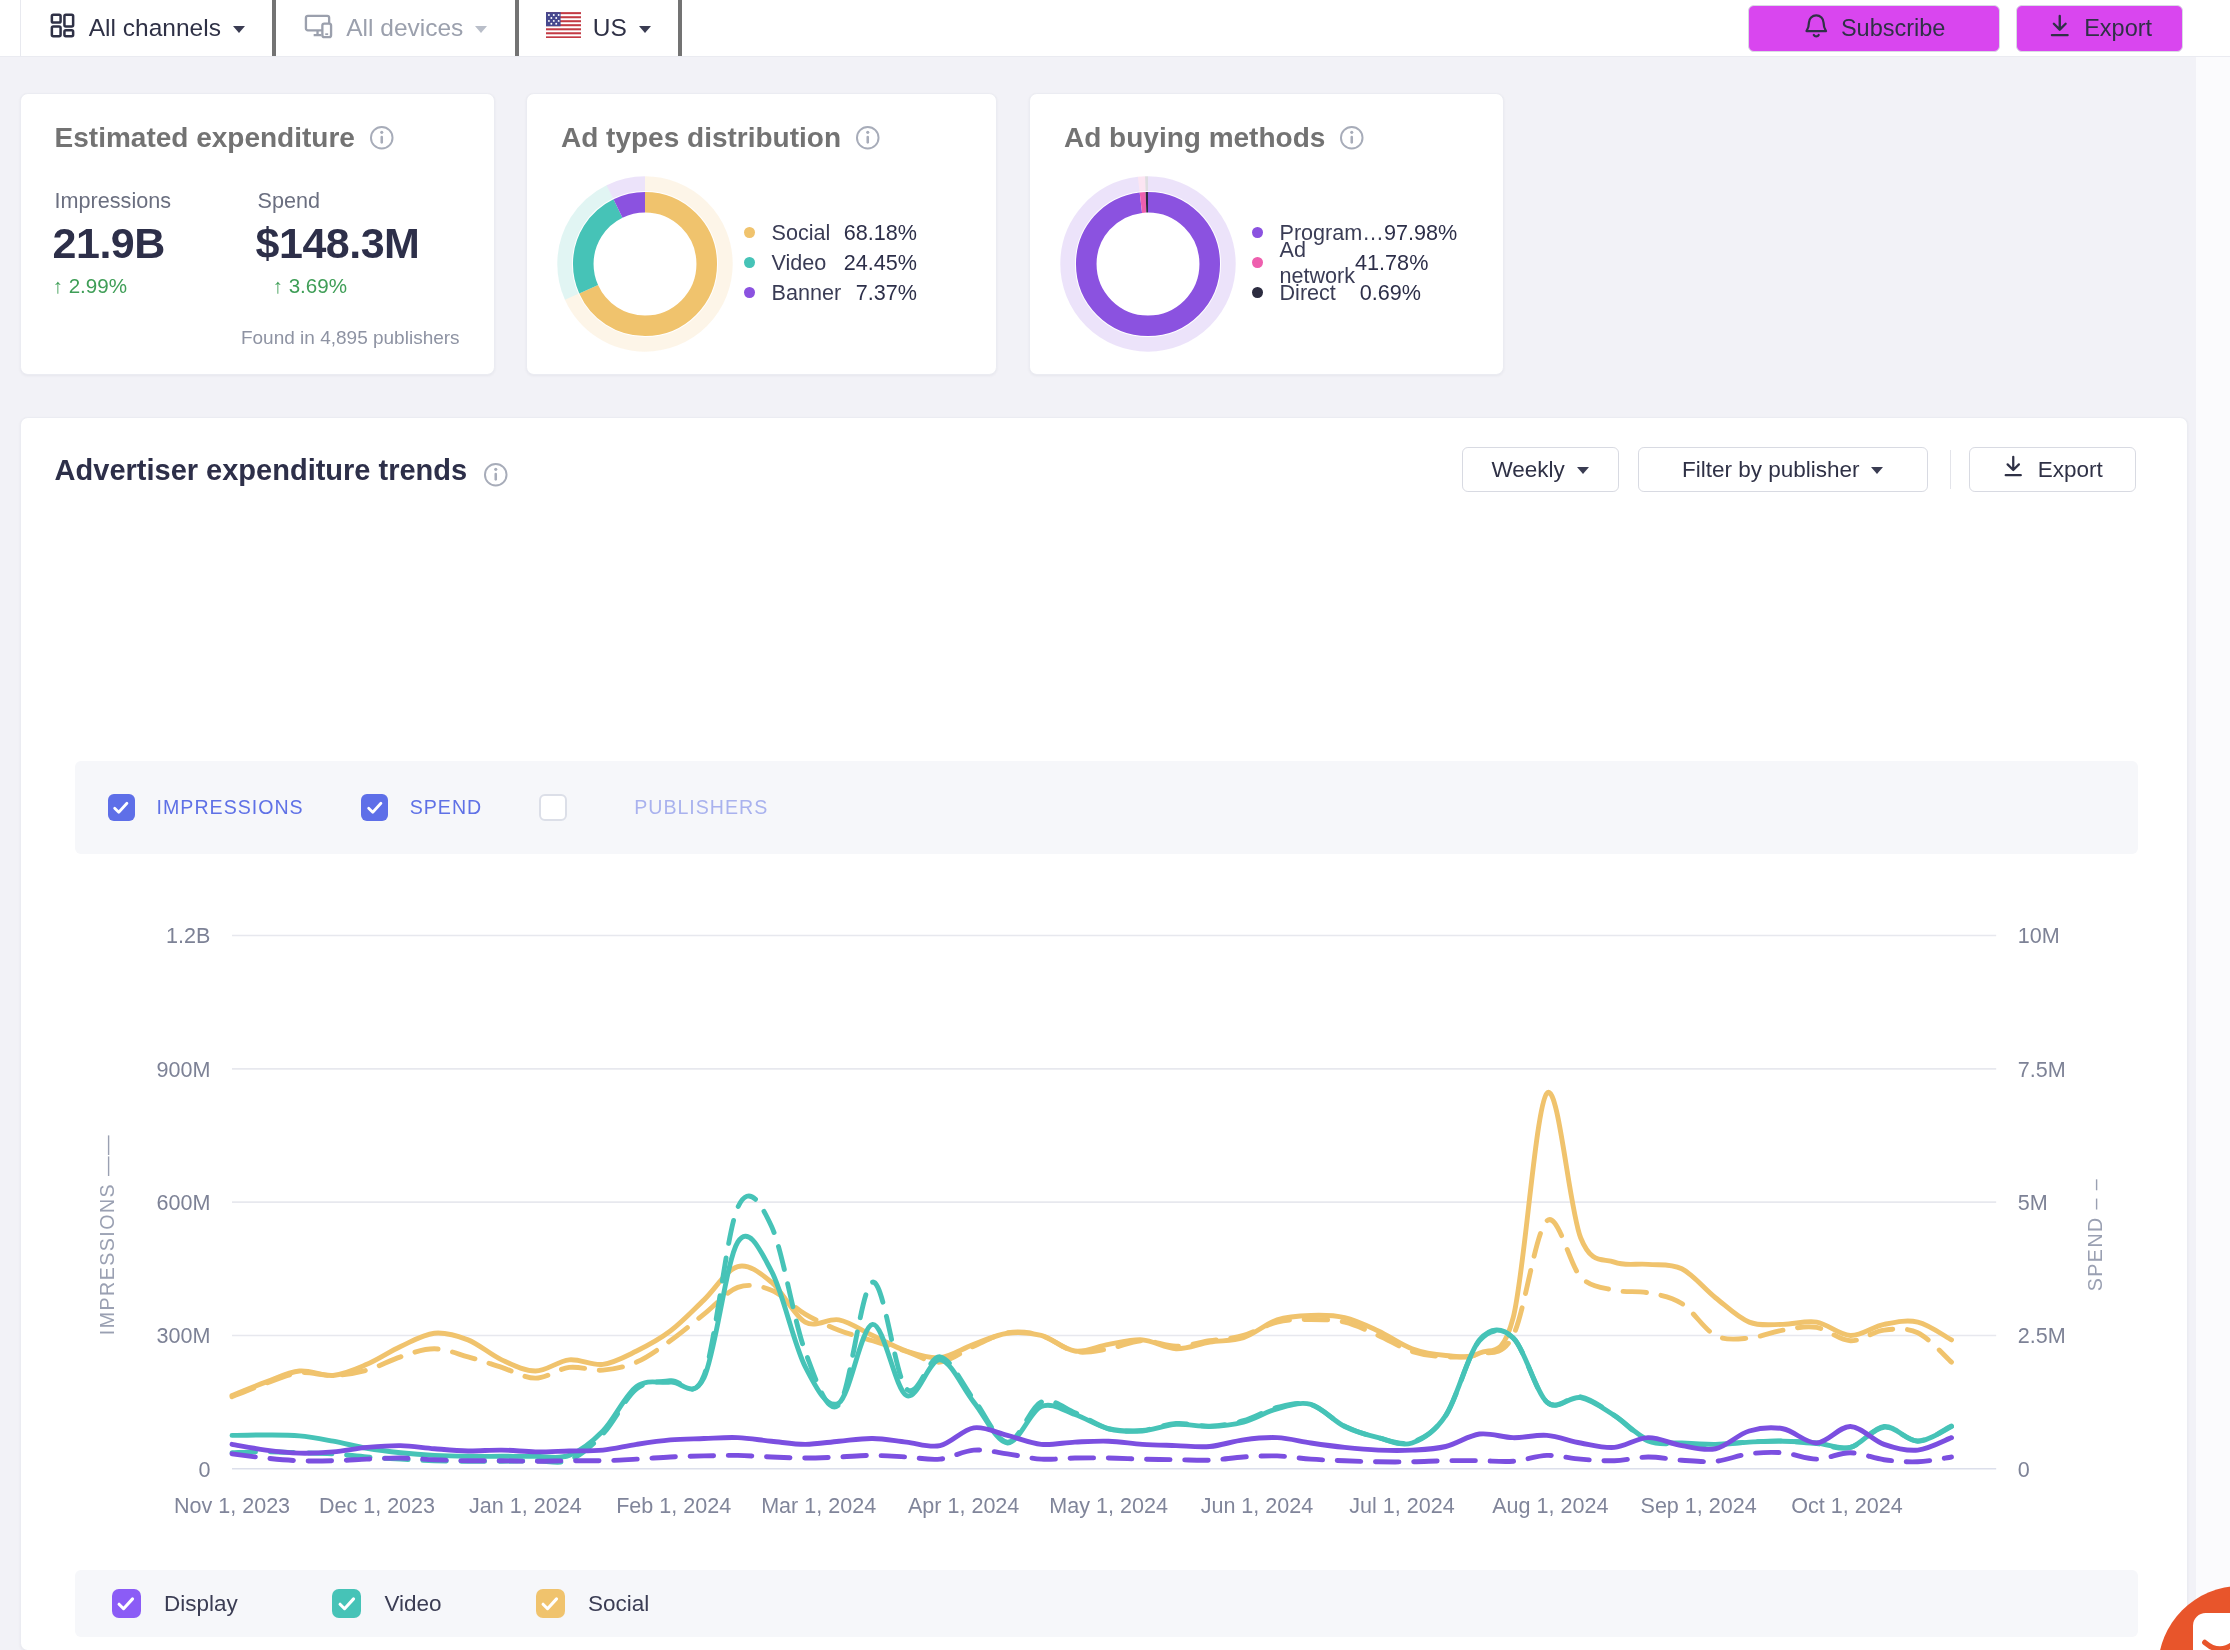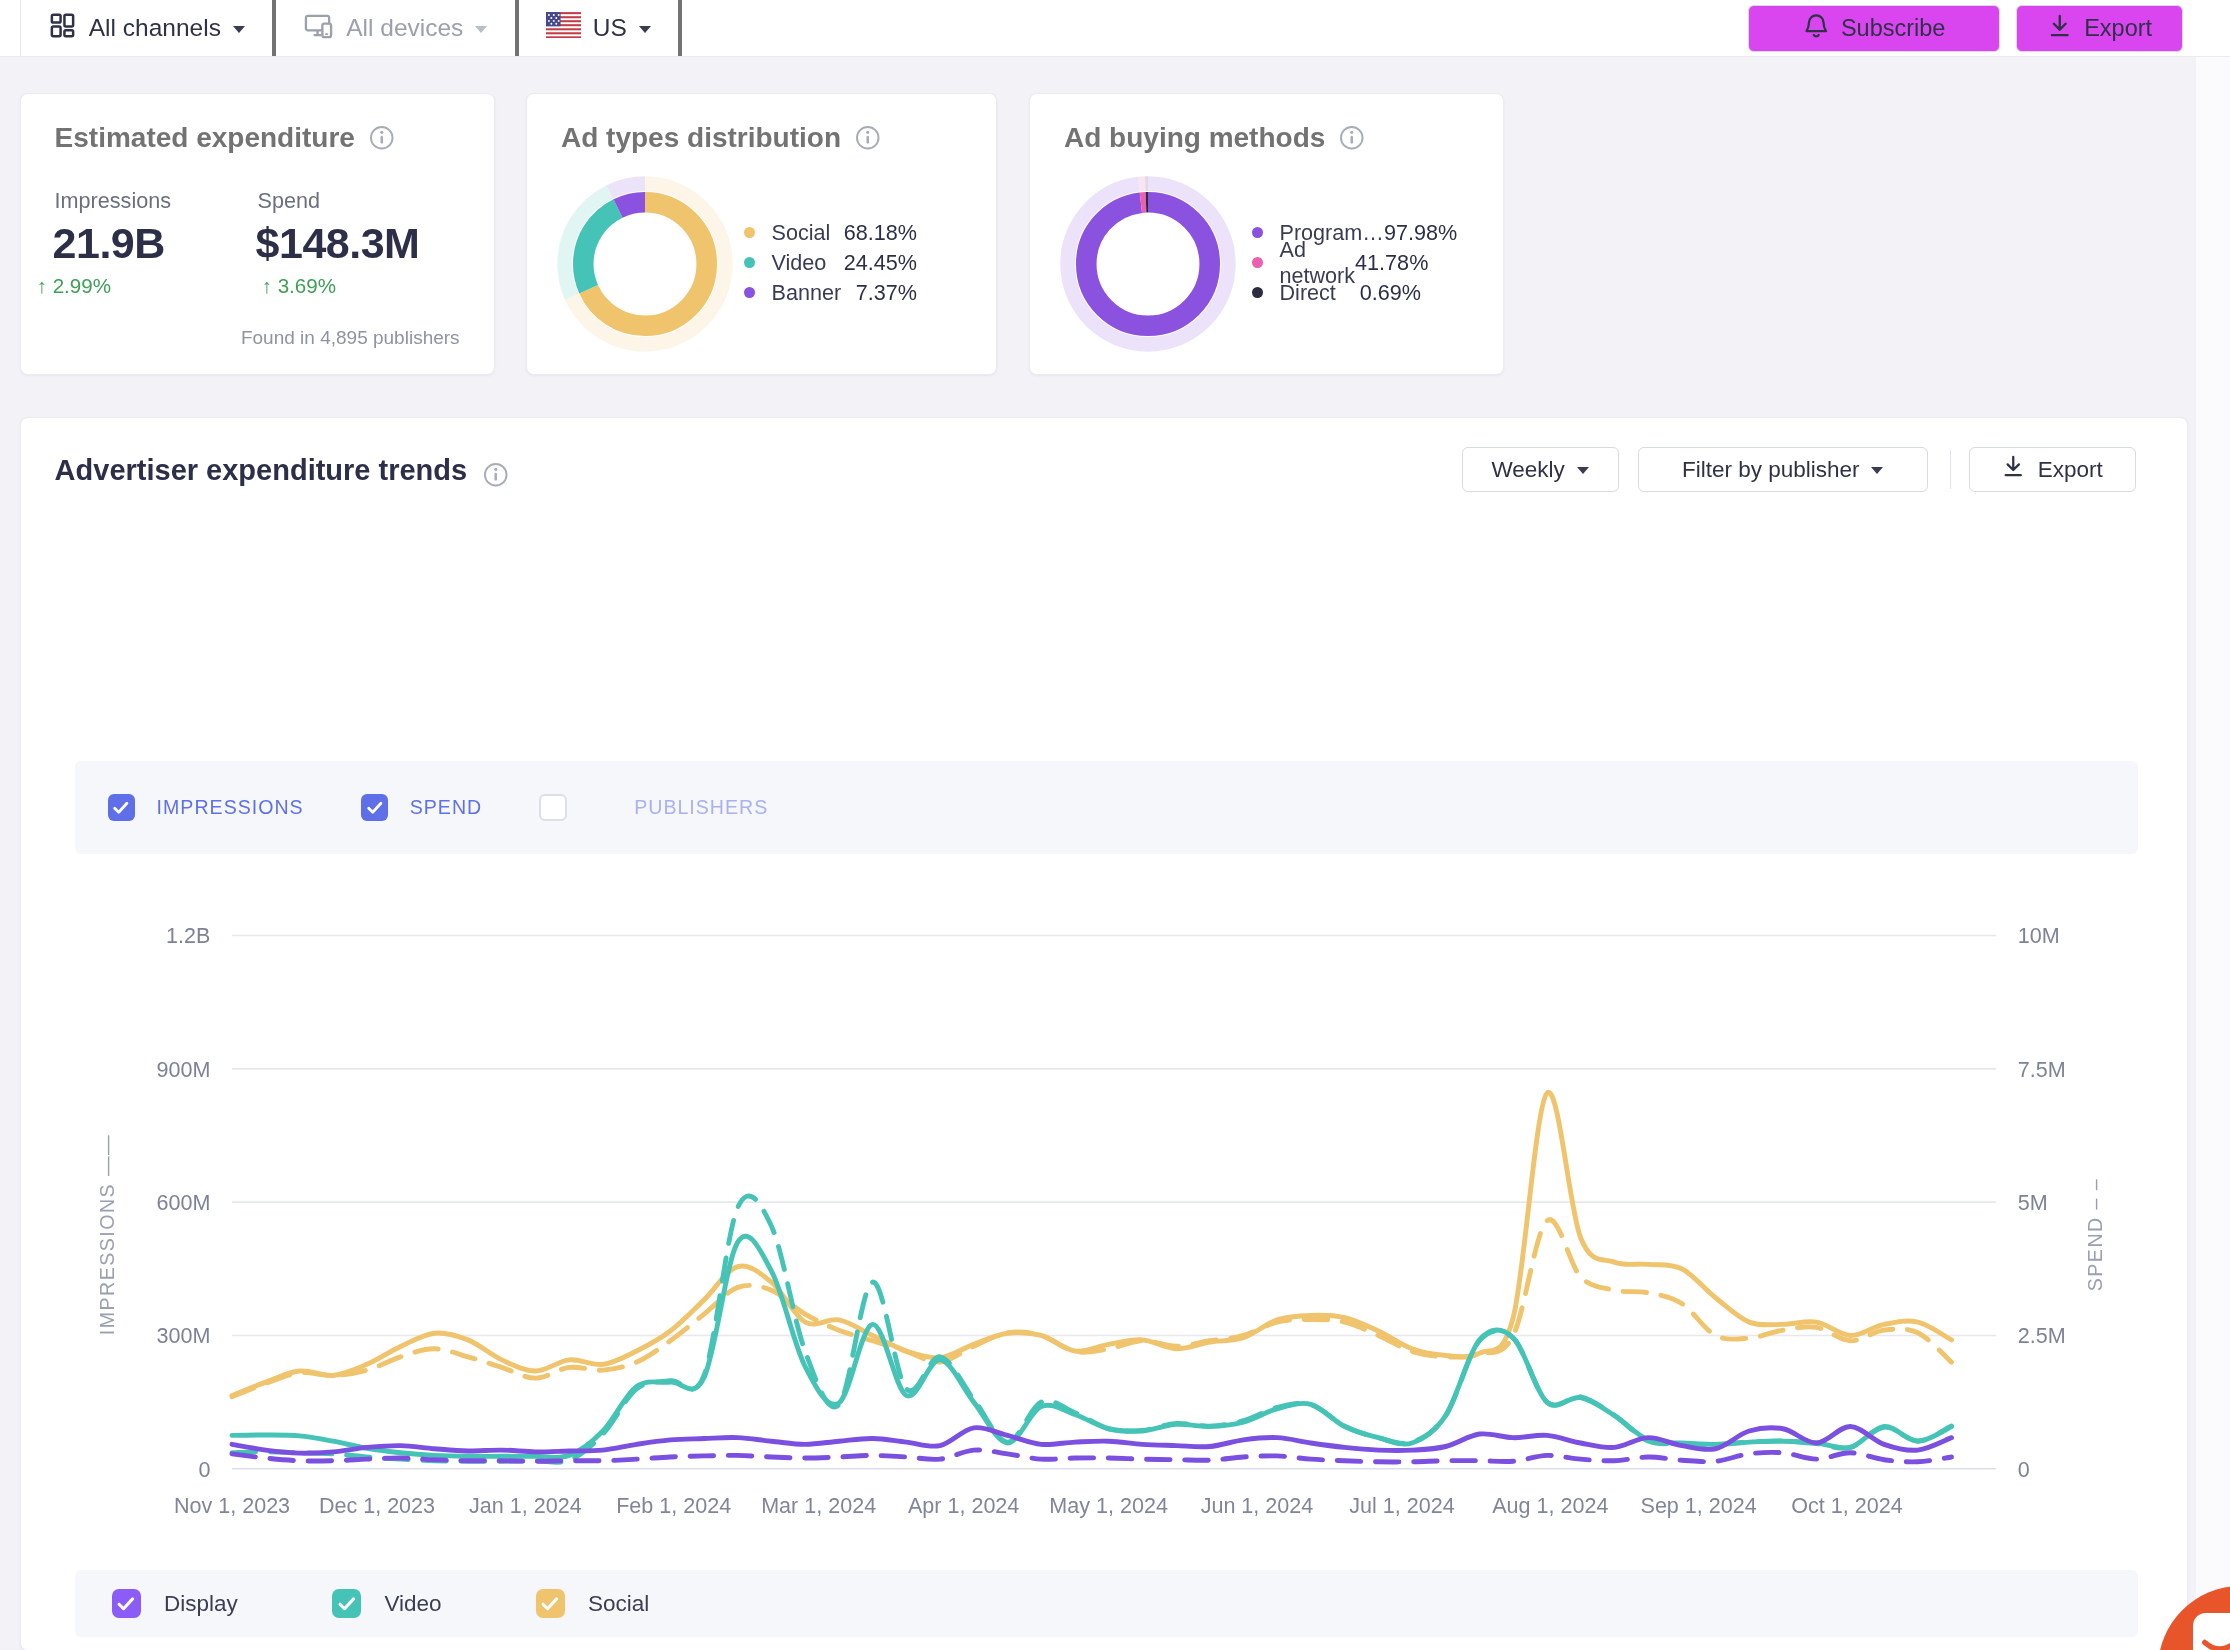--- a/index.html
+++ b/index.html
@@ -156,22 +156,22 @@
           <circle cx="13" cy="13" r="11" stroke="#a7acb9" stroke-width="2"></circle>
           <circle cx="13" cy="7.5" r="1.6" fill="#a7acb9"></circle>
           <rect x="11.7" y="11" width="2.6" height="8" rx="1.3" fill="#a7acb9"></rect>
         </svg>
     </span>
   </div>
   <div class="stat-label" style="left:34px; top:94px;">Impressions</div>
   <div class="stat-label" style="left:237px; top:94px;">Spend</div>
   <div class="stat-value" style="left:32px; top:125px;">21.9B</div>
   <div class="stat-value" style="left:235px; top:125px;">$148.3M</div>
-  <div class="stat-change" style="left:16px; top:180px;text-align:right;"><span>↑ </span><span>2.99%</span></div>
-  <div class="stat-change" style="left:241px; top:180px;"><span>↑ </span><span>3.69%</span></div>
+  <div class="stat-change" style="left:32px; top:180px;text-align:right;"><span>↑ </span><span>2.99%</span></div>
+  <div class="stat-change" style="left:252px; top:180px;"><span>↑ </span><span>3.69%</span></div>
   <div class="footnote">Found in 4,895 publishers</div>
 </section>
 
 <section class="card card-2">
   <div class="card-title">
     <span>Ad types distribution</span>
     <span class="info-ic">
       <svg width="25.5" height="25.5" viewBox="0 0 26 26" fill="none">
           <circle cx="13" cy="13" r="11" stroke="#a7acb9" stroke-width="2"></circle>
           <circle cx="13" cy="7.5" r="1.6" fill="#a7acb9"></circle>

